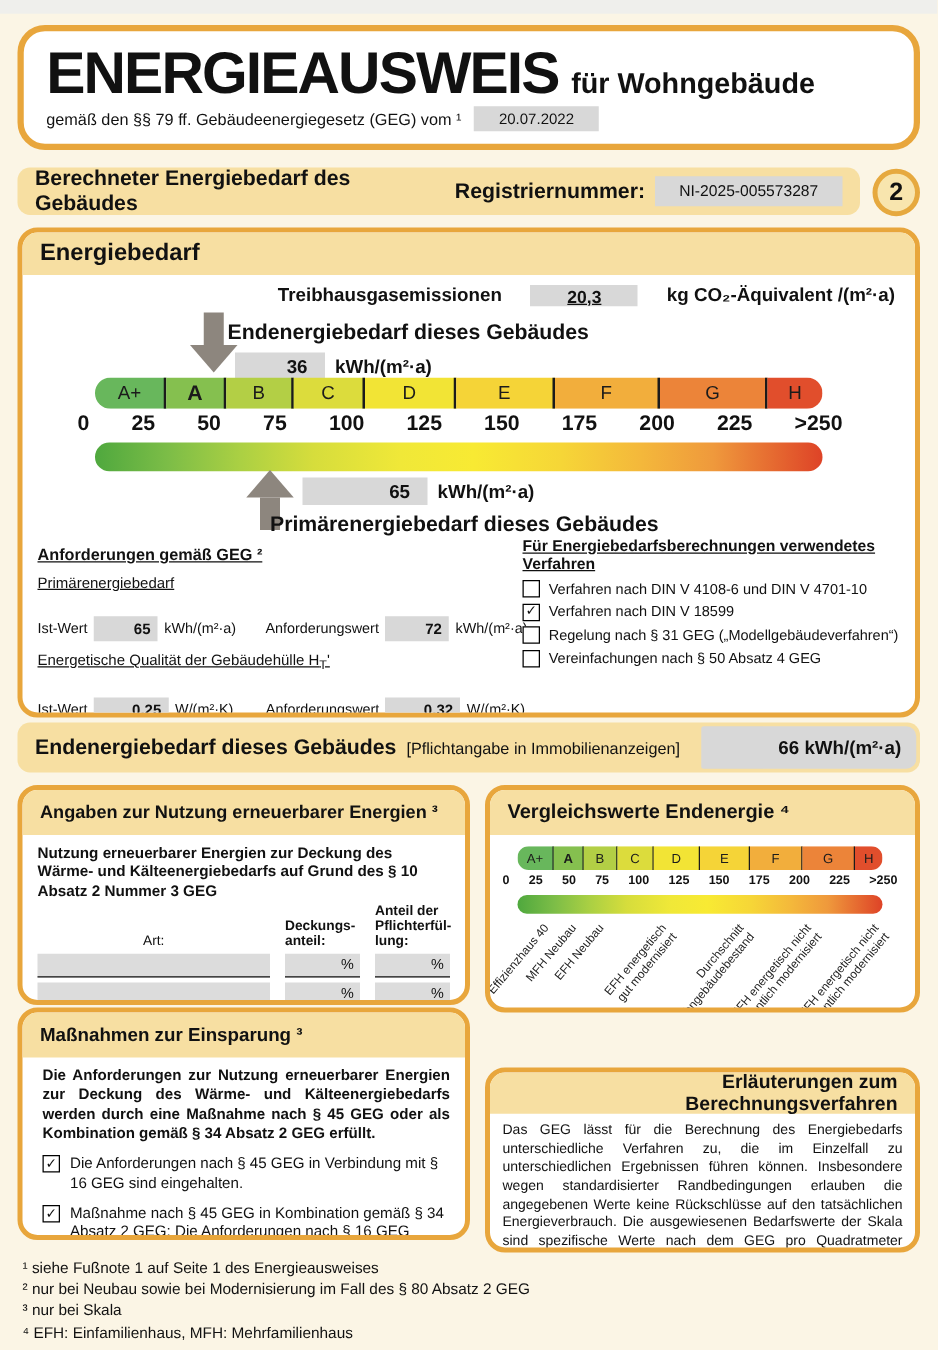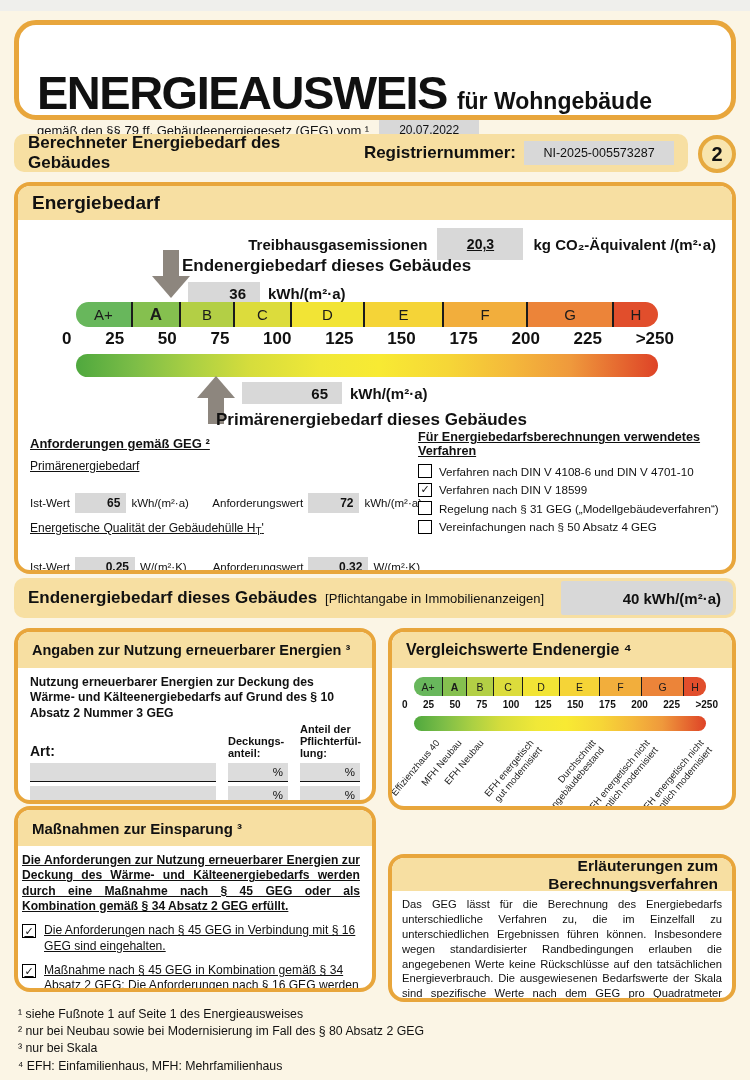--- a/index.html
+++ b/index.html
@@ -15,21 +15,21 @@
 
   .gray-box { background:#d8d8d8; display:flex; align-items:center; }
 
   
   .hdr-box {
     position:absolute; top:20px; left:14px; width:722px; height:100px;
     background:#fff; border:5px solid #e8a63c; border-radius:22px;
     padding:8px 0 0 18px;
   }
   .hdr-title-row { display:flex; align-items:baseline; }
-  .hdr-title { font-size:47px; font-weight:bold; letter-spacing:-1.5px; line-height:1.05;margin-top:35px; }
+  .hdr-title { font-size:47px; font-weight:bold; letter-spacing:-1.5px; line-height:1.05; }
   .hdr-sub { font-size:23px; font-weight:bold; margin-left:10px; }
   .hdr-law-row { display:flex; align-items:center; gap:10px; margin-top:3px; font-size:13px; }
   .date-box { width:100px; height:20px; font-size:12px; justify-content:center; }
 
   
   .reg-band {
     position:absolute; top:134px; left:14px; width:674px; height:38px;
     background:#f7dfa2; border-radius:10px;
     display:flex; align-items:center; padding:0 14px;
   }
@@ -52,24 +52,24 @@
   .sec-head {
     background:#f7dfa2; display:flex; align-items:center;
     padding:0 14px; font-weight:bold;text-align:right;
   }
 
   
   #energiebedarf { top:182px; left:14px; width:722px; height:392px; }
   #energiebedarf .sec-head { height:34px; font-size:19px; }
   .emissions-row {
     position:absolute; top:42px; right:16px;
-    display:flex; align-items:center; gap:10px;
+    display:flex; align-items:center; gap:23px;
     font-size:15px; font-weight:bold; white-space:nowrap;
   }
-  .emissions-box { width:86px; height:32px; justify-content:center; font-size:14px;text-decoration:underline; }
+  .emissions-box { width:86px; height:17px; justify-content:center; font-size:14px;text-decoration:underline; }
 
   .arrow { position:absolute; width:38px; }
   .arrow .stem { width:16px; height:26px; background:#8d867e; margin:0 auto; }
   .arrow .head-down { width:0; height:0; border-left:19px solid transparent; border-right:19px solid transparent; border-top:22px solid #8d867e; }
   .arrow .head-up { width:0; height:0; border-left:19px solid transparent; border-right:19px solid transparent; border-bottom:22px solid #8d867e; }
   #arrow-end { left:134px; top:64px; }
   #arrow-prim { left:179px; top:190px; }
 
   .ee-label { position:absolute; left:164px; top:70px; font-size:17px; font-weight:bold; }
   .ee-value-row { position:absolute; left:170px; top:96px; display:flex; align-items:center; gap:8px; font-size:15px; font-weight:bold; }
@@ -140,29 +140,29 @@
     display:flex; align-items:center; justify-content:flex-end;
     padding-right:12px; font-size:15px; font-weight:bold;
   }
 
   
   #angaben { top:628px; left:14px; width:362px; height:176px; }
   #angaben .sec-head { height:36px; font-size:14.5px; }
   .ang-body { padding:7px 12px 0 12px; }
   .ang-intro { font-size:12.2px; font-weight:bold; line-height:1.25; }
   .ang-headrow { display:flex; align-items:flex-end; gap:12px; margin-top:2px; }
-  .ang-headrow .h-art { flex:1; font-size:14px; font-weight:bold; }
+  .ang-headrow .h-art { flex:1; font-size:11px; font-weight:normal;text-align:center; }
   .col-sm { width:60px; font-size:11px; font-weight:bold; line-height:1.1; white-space:pre-line; }
   .ang-row { display:flex; gap:12px; margin-top:4px; align-items:flex-end; }
   .art-cell { flex:1; height:19px; background:#dcdcdc; border-bottom:1.8px solid #111; }
   .pc-cell { width:60px; height:19px; background:#dcdcdc; border-bottom:1.8px solid #111; display:flex; align-items:center; justify-content:flex-end; padding-right:5px; font-size:11.5px; }
 
   #massnahmen { top:806px; left:14px; width:362px; height:186px; }
   #massnahmen .sec-head { height:36px; font-size:15px; }
-  .mas-body { padding:7px 12px 0 4px;text-decoration:underline; }
+  .mas-body { padding:7px 12px 0 16px; }
   .mas-intro { font-size:12.1px; font-weight:bold; line-height:1.27; text-align:justify; }
   .mas-item { display:flex; gap:8px; margin-top:9px; font-size:12.1px; line-height:1.27; }
   .mas-item .cb { margin-top:1px; }
 
   
   #vergleich { top:628px; left:388px; width:348px; height:182px; }
   #vergleich .sec-head { height:36px; font-size:16px; }
   .vg-body { position:relative; height:182px; }
   .mini-band {
     position:absolute; left:22px; top:9px; width:292px; height:19px;
@@ -337,21 +337,21 @@
           <span class="cb-mark"></span>
         </span>
       <span>Vereinfachungen nach § 50 Absatz 4 GEG</span>
     </div>
   </div>
 </div>
 
 <div class="end-band">
   <span class="end-band-title">Endenergiebedarf dieses Gebäudes</span>
   <span class="end-band-note">[Pflichtangabe in Immobilienanzeigen]</span>
-  <span class="end-band-value">40 kWh/(m²·a)</span>
+  <span class="end-band-value">66 kWh/(m²·a)</span>
 </div>
 
 <div class="sec" id="angaben">
   <div class="sec-head">Angaben zur Nutzung erneuerbarer Energien ³</div>
   <div class="ang-body">
     <div class="ang-intro">Nutzung erneuerbarer Energien zur Deckung des Wärme- und Kälteenergiebedarfs auf Grund des § 10 Absatz 2 Nummer 3 GEG</div>
     <div class="ang-headrow">
       <span class="h-art">Art:</span>
       <span class="col-sm">Deckungs-
 anteil:</span>

